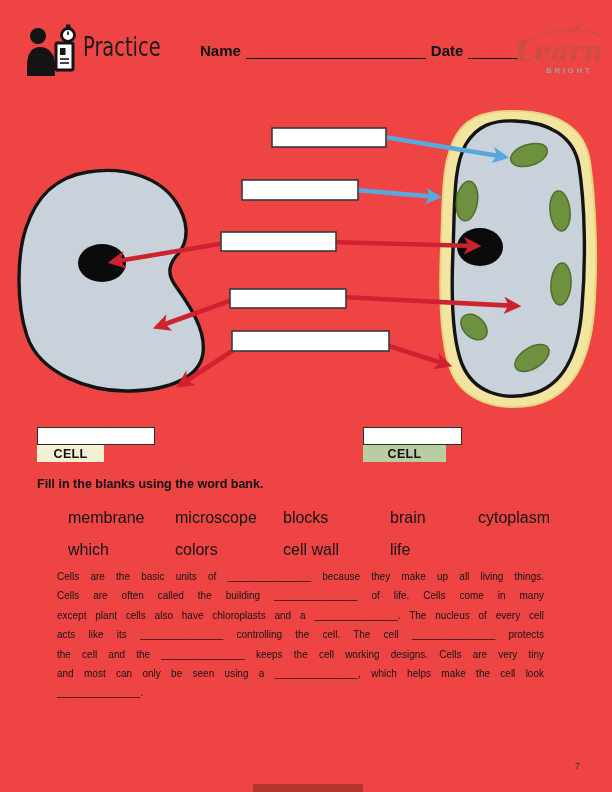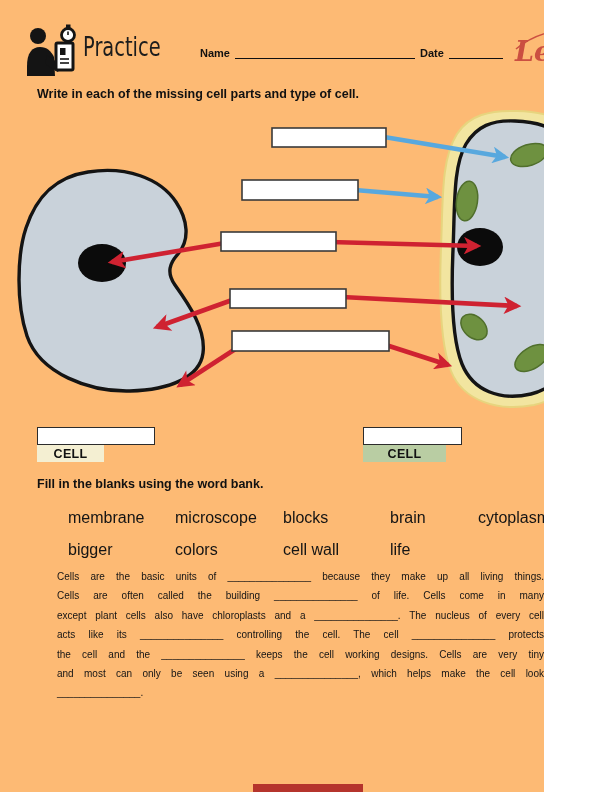--- a/index.html
+++ b/index.html
@@ -1,30 +1,30 @@
 <!DOCTYPE html>
 <html style="--cell-fill: #c9d2da; --cell-outline: #141414; --cell-wall-yellow: #f2e5a0; --cell-wall-edge: #e7d47e; --chloroplast-fill: #6e9140; --chloroplast-edge: #506f2c; --nucleus-black: #0b0b0b; --red-arrow: #cf2231; --blue-arrow: #58a8de; --box-stroke: #3a3a3a; --animal-label-bg: #f4efd2; --plant-label-bg: #b9cda3; --logo-red: #cb4f41; --logo-gray: #9aa0a4; --footer-red: #b5342c;"><head>
 <meta charset="utf-8">
 <style>
   html,body { margin:0; padding:0; background:#fff; }
   .page {
-    position:relative; width:544px; height:792px; background:#fdba74;
+    position:relative; width:612px; height:792px; background:#ef4444;
     font-family:"Liberation Sans", sans-serif; color:#141414; overflow:hidden;
   }
   
   .practice-icon { position:absolute; left:27px; top:24px; }
   .practice-title {
     position:absolute; left:83px; top:31px;
     font-family:"DejaVu Sans", sans-serif; font-size:27px; color:#1c1c1c;
     transform:scaleX(0.72); transform-origin:left top; white-space:nowrap;
   }
   .name-date {
     position:absolute; left:200px; top:46px; height:13px;
     display:flex; align-items:flex-end; gap:5px;
-    font-size:11px; font-weight:bold; color:#111;
+    font-size:15px; font-weight:bold; color:#111;
   }
   .fill-line { border-bottom:1.4px solid #111; height:12px; }
   .fill-line.name { width:180px; }
   .fill-line.date { width:54px; }
   .logo { position:absolute; left:510px; top:19px; }
   
   .instr { position:absolute; font-size:12.5px; font-weight:bold; color:#111; }
   .instr.first  { left:37px; top:87px; }
   .instr.second { left:37px; top:477px; }
   
@@ -76,21 +76,20 @@
     <span class="fill-line date"></span>
   </div>
 
   <svg class="logo" width="98" height="58" viewBox="0 0 98 58">
     <path d="M6,30 C30,10 66,5 92,17" style="fill:none;stroke:var(--logo-red);stroke-width:1.6"></path>
     <path d="M61,7 L72,12 M70,5 L62,14" style="stroke:var(--logo-red);stroke-width:1.6"></path>
     <text x="5" y="42" style="font-family:'DejaVu Serif',serif;font-style:italic;font-weight:bold;font-size:27px;fill:var(--logo-red)">Learn</text>
     <text x="36" y="54" style="font-family:'Liberation Sans',sans-serif;font-weight:bold;font-size:8px;letter-spacing:2.6px;fill:var(--logo-gray)">BRIGHT</text>
   </svg>
 
-  <div class="instr first">Write in each of the missing cell parts and type of cell.</div>
 
   <svg class="diagram-svg" width="612" height="792" viewBox="0 0 612 792">
     <defs>
       <marker id="arrR" viewBox="0 0 10 10" refX="7.5" refY="5" markerWidth="4.2" markerHeight="3.8" orient="auto-start-reverse">
         <path d="M0,0 L10,5 L0,10 L2.6,5 Z" style="fill:var(--red-arrow)"></path>
       </marker>
       <marker id="arrB" viewBox="0 0 10 10" refX="7.5" refY="5" markerWidth="4.2" markerHeight="3.8" orient="auto-start-reverse">
         <path d="M0,0 L10,5 L0,10 L2.6,5 Z" style="fill:var(--blue-arrow)"></path>
       </marker>
     </defs>
@@ -140,21 +139,21 @@
   </div>
 
   <div class="instr second">Fill in the blanks using the word bank.</div>
 
   <div class="word-bank">
     <span>membrane</span>
     <span>microscope</span>
     <span>blocks</span>
     <span>brain</span>
     <span>cytoplasm</span>
-    <span>bigger</span>
+    <span>which</span>
     <span>colors</span>
     <span>cell wall</span>
     <span>life</span>
   </div>
 
   <div class="paragraph">
     <div class="pline">Cells are the basic units of _______________ because they make up all living things.</div>
     <div class="pline">Cells are often called the building _______________ of life. Cells come in many</div>
     <div class="pline">except plant cells also have chloroplasts and a _______________. The nucleus of every cell</div>
     <div class="pline">acts like its _______________ controlling the cell. The cell _______________ protects</div>

